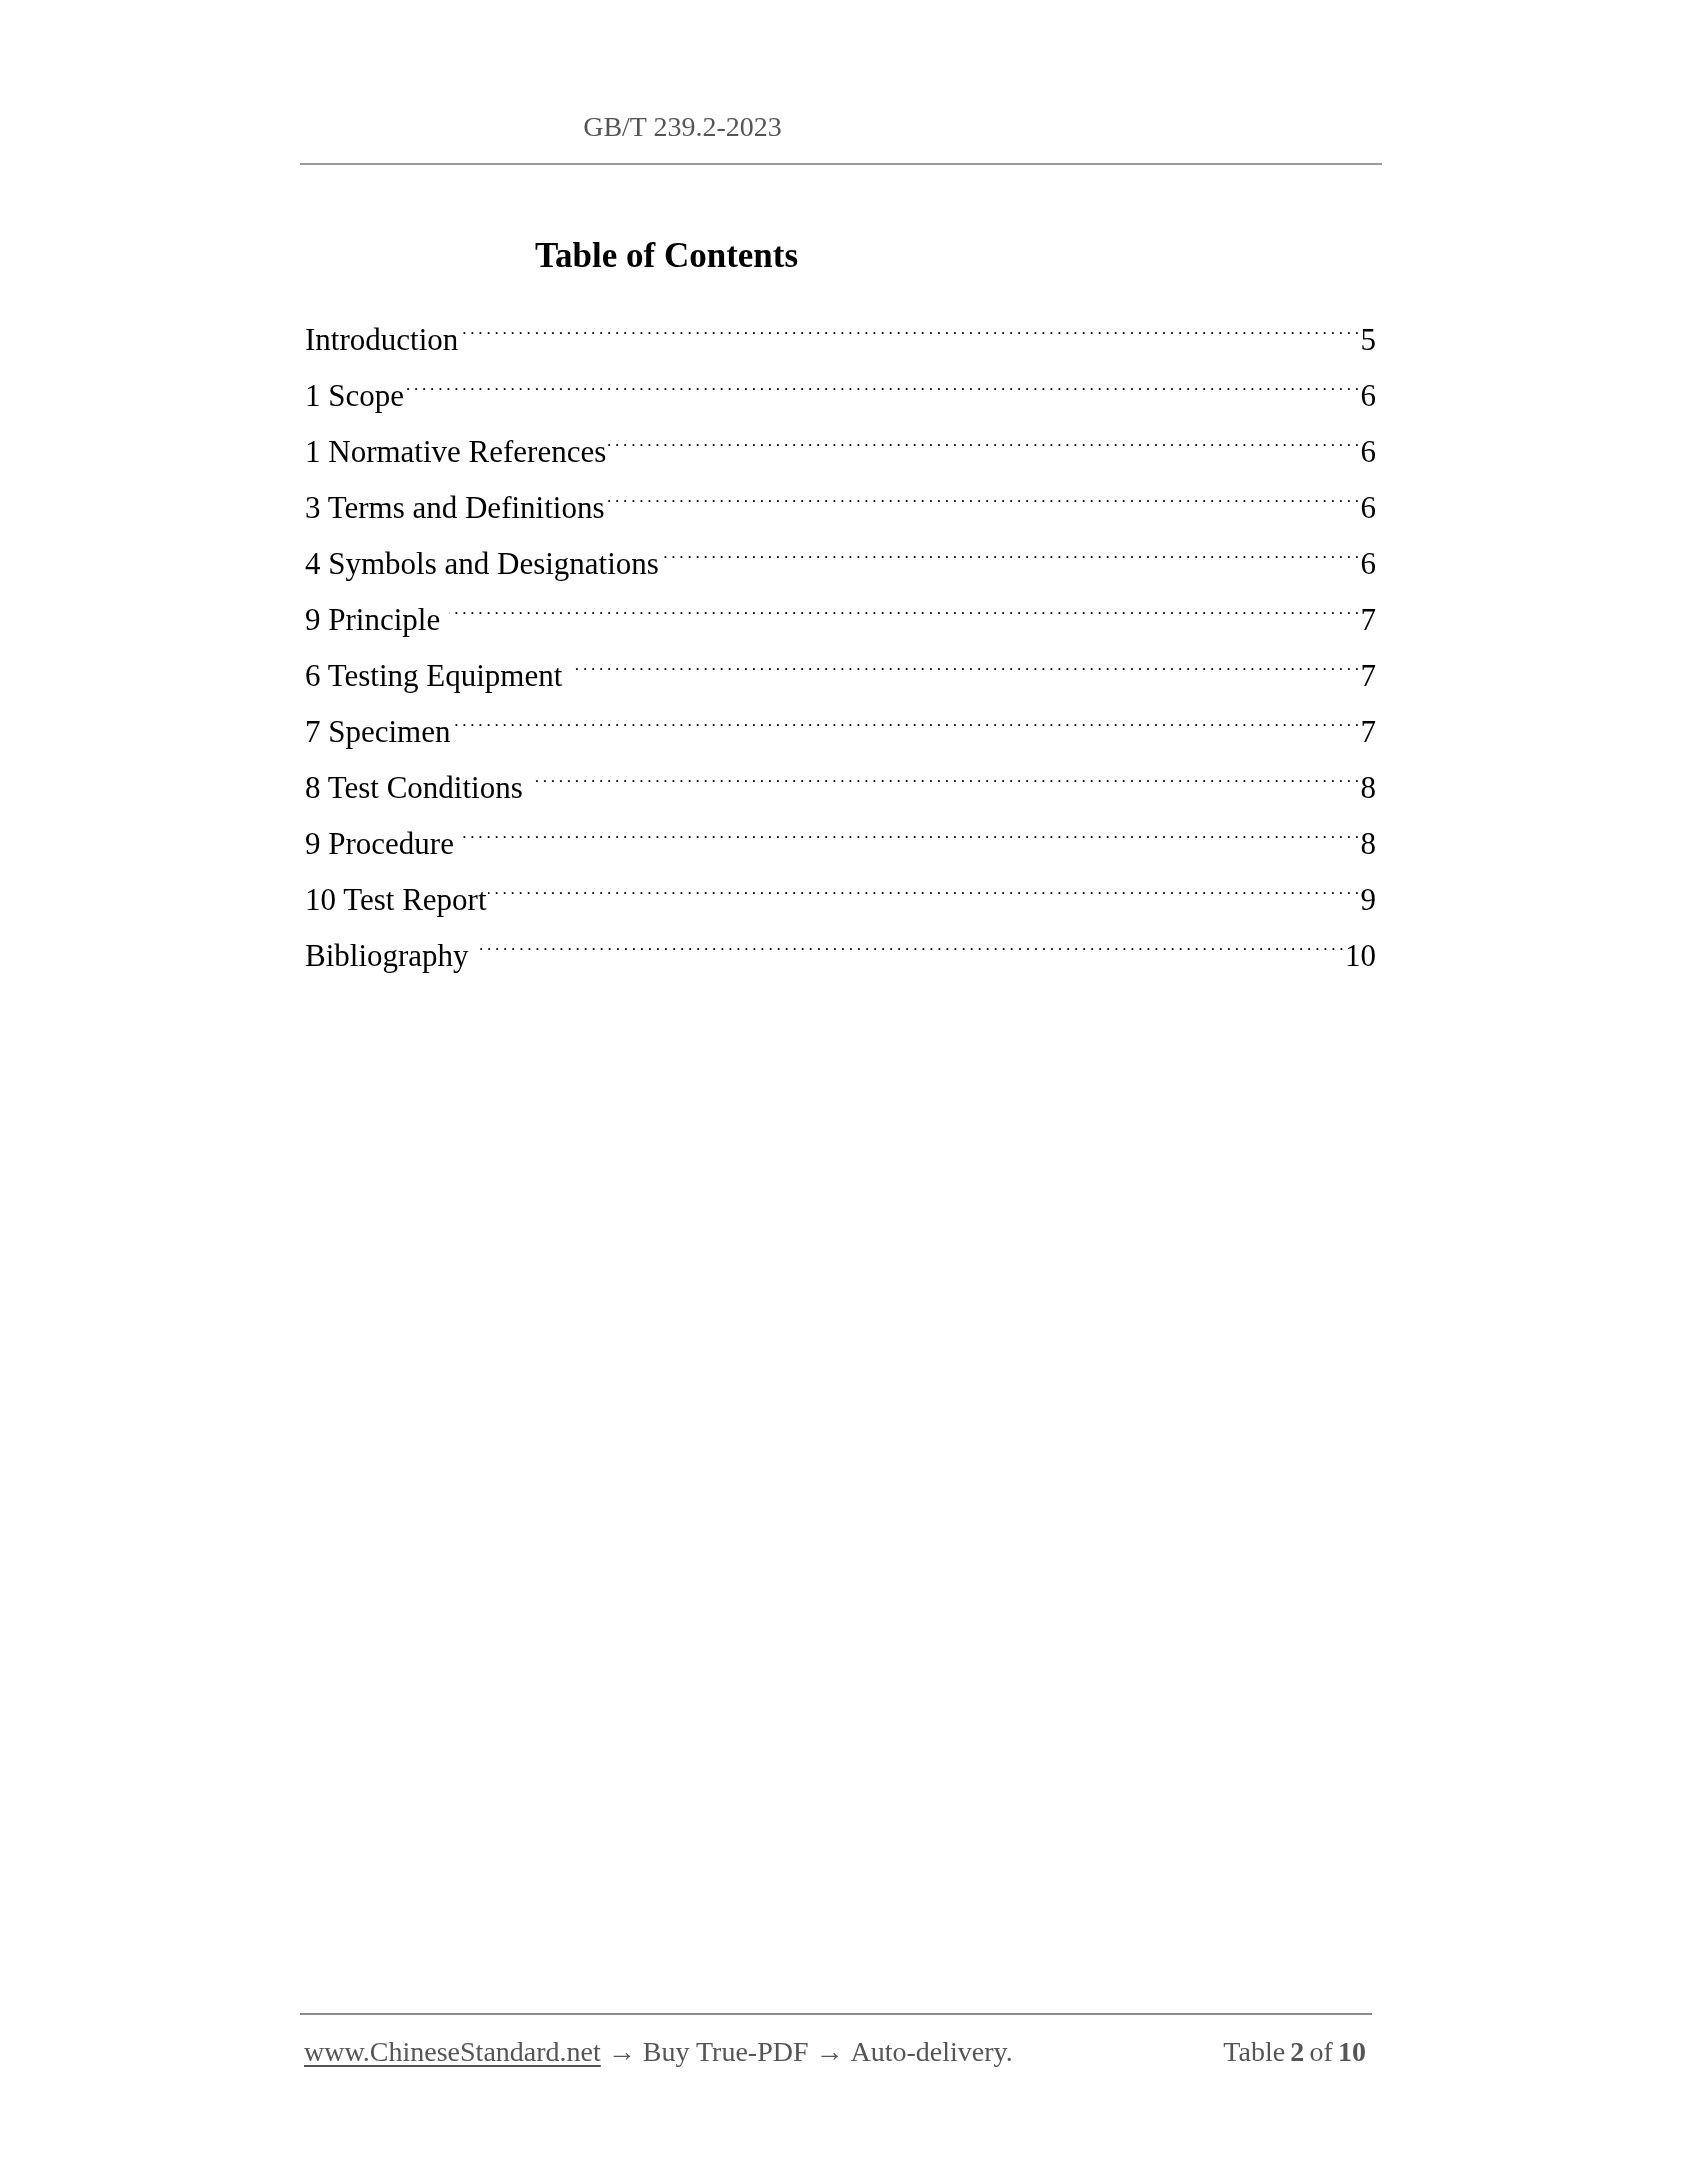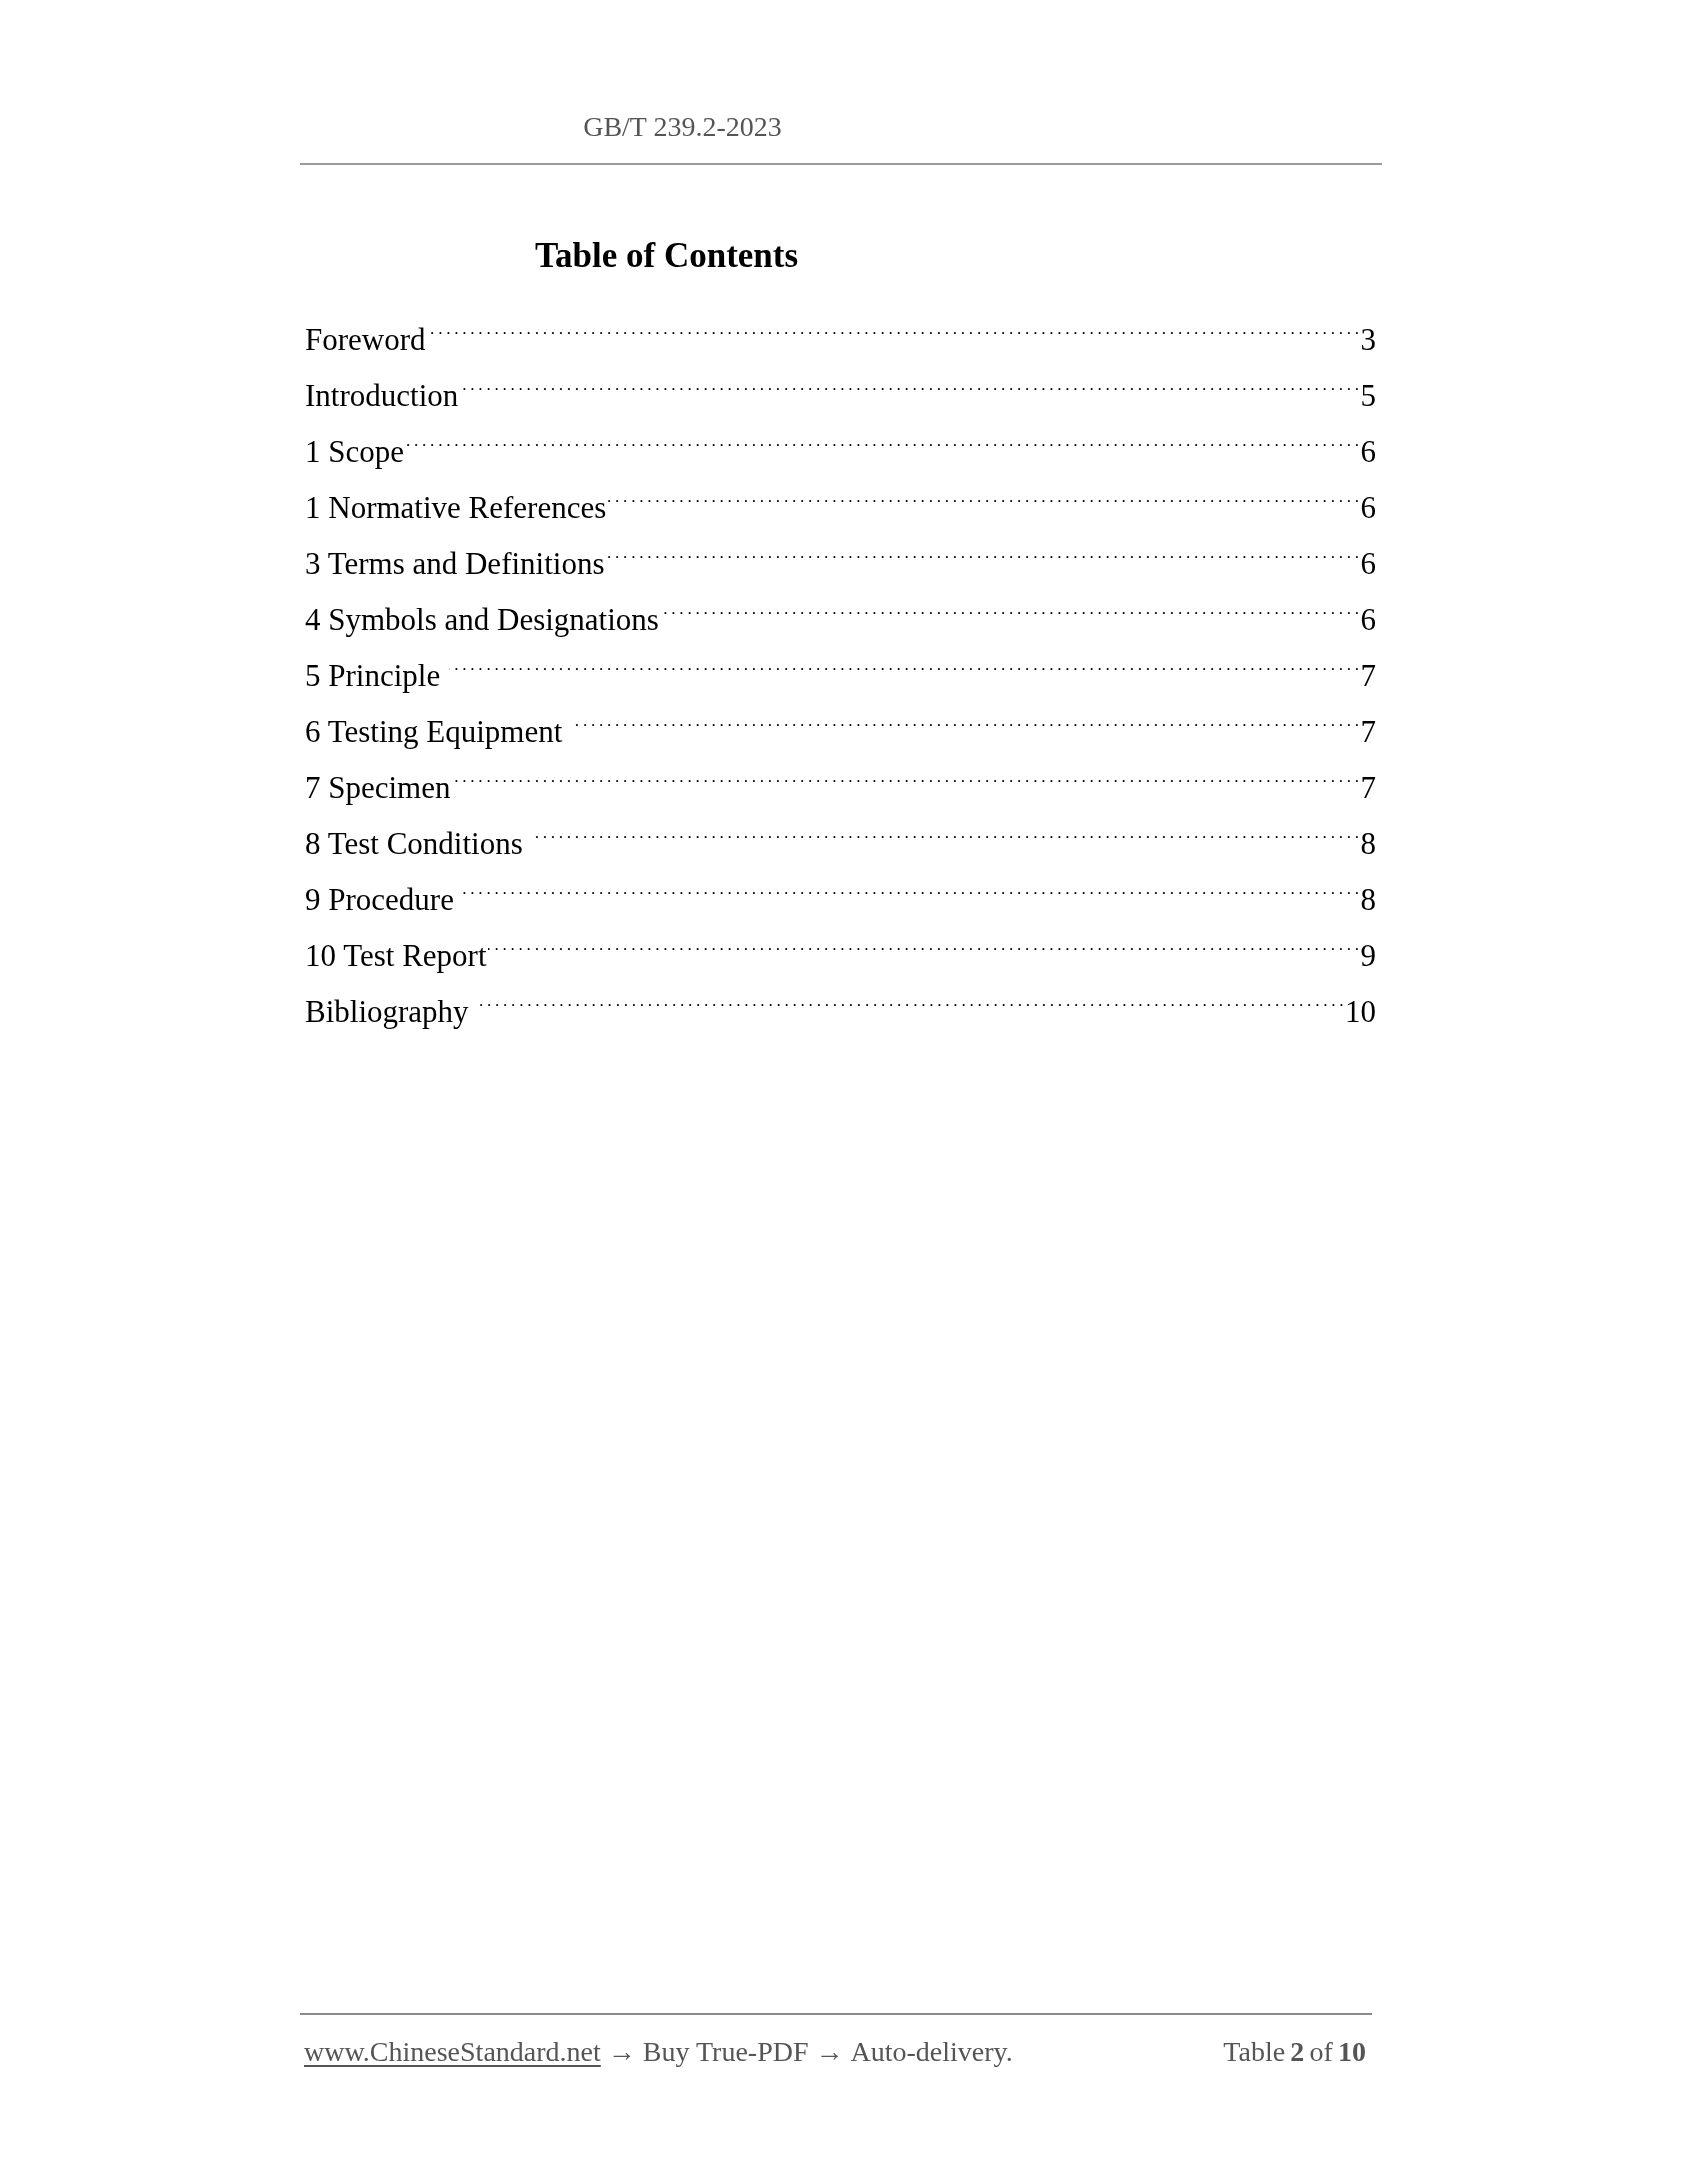--- a/index.html
+++ b/index.html
@@ -35,25 +35,20 @@
 </head>
 <body>
 
 <div class="page-header-text">GB/T 239.2-2023</div>
 <div class="header-rule"></div>
 
 <div class="toc-title">Table of Contents</div>
 
 <div class="toc">
   <div class="toc-row">
-    <span class="toc-label">Foreword</span>
-    <span class="toc-leader"></span>
-    <span class="toc-page">3</span>
-  </div>
-  <div class="toc-row">
     <span class="toc-label">Introduction</span>
     <span class="toc-leader"></span>
     <span class="toc-page">5</span>
   </div>
   <div class="toc-row">
     <span class="toc-label">1 Scope</span>
     <span class="toc-leader"></span>
     <span class="toc-page">6</span>
   </div>
   <div class="toc-row">
@@ -65,21 +60,21 @@
     <span class="toc-label">3 Terms and Definitions</span>
     <span class="toc-leader"></span>
     <span class="toc-page">6</span>
   </div>
   <div class="toc-row">
     <span class="toc-label">4 Symbols and Designations</span>
     <span class="toc-leader"></span>
     <span class="toc-page">6</span>
   </div>
   <div class="toc-row">
-    <span class="toc-label">5 Principle</span>
+    <span class="toc-label">9 Principle</span>
     <span class="toc-leader gap"></span>
     <span class="toc-page">7</span>
   </div>
   <div class="toc-row">
     <span class="toc-label">6 Testing Equipment</span>
     <span class="toc-leader gap"></span>
     <span class="toc-page">7</span>
   </div>
   <div class="toc-row">
     <span class="toc-label">7 Specimen</span>

